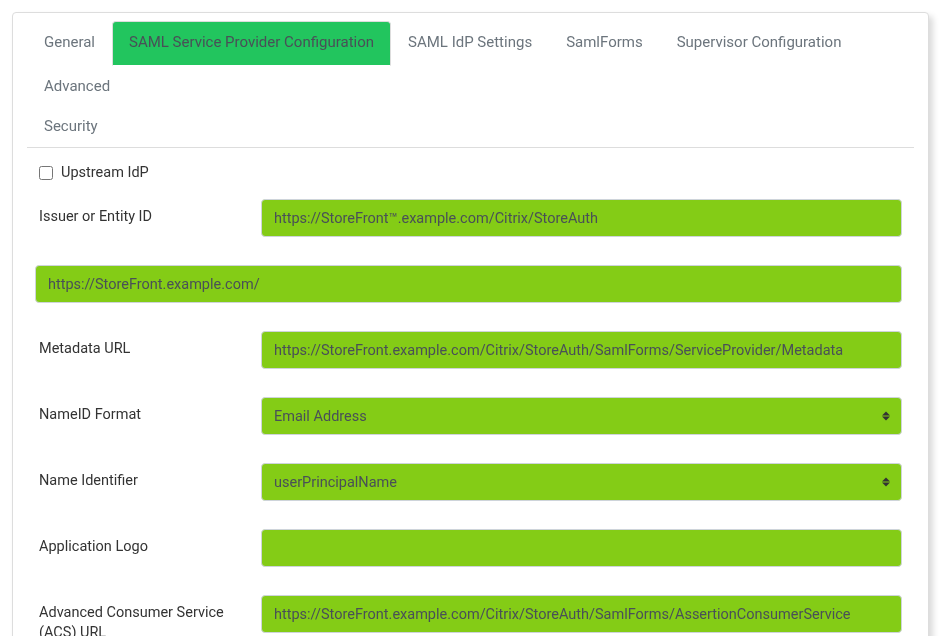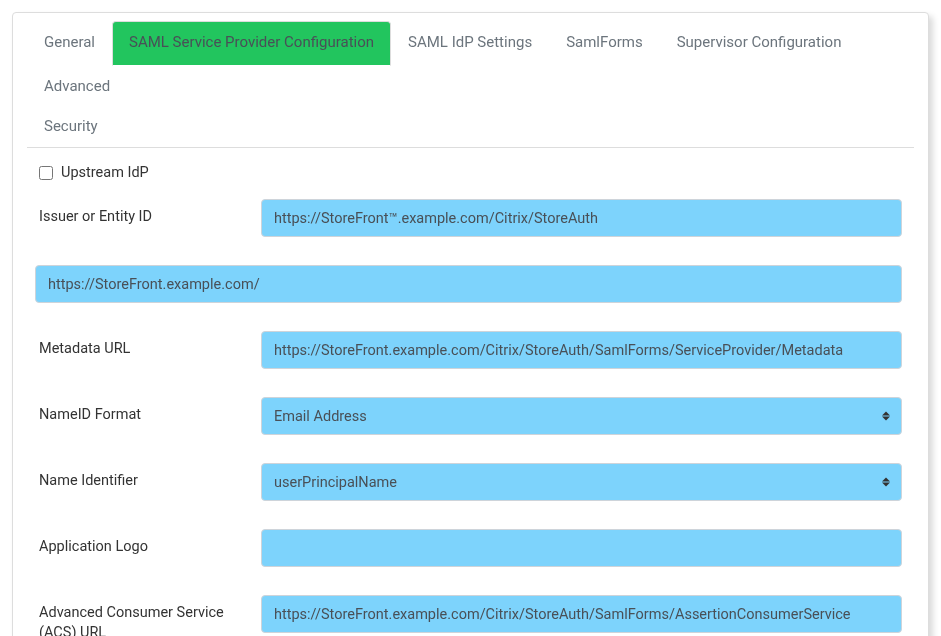--- a/index.html
+++ b/index.html
@@ -91,21 +91,21 @@
       padding-right: 4px;
     }
     .form-control {
       width: 100%;
       height: 38px;
       padding: 7px 12px;
       border: 1px solid #ced4da;
       border-radius: 4px;
       font-size: 14.5px;
       color: #495057;
-      background: #7dd3fc;
+      background: #84cc16;
       font-family: inherit;
     }
     .select-wrap {
       position: relative;
       width: 100%;
     }
     .select-wrap .form-control {
       appearance: none;
       -webkit-appearance: none;
       padding-right: 34px;

